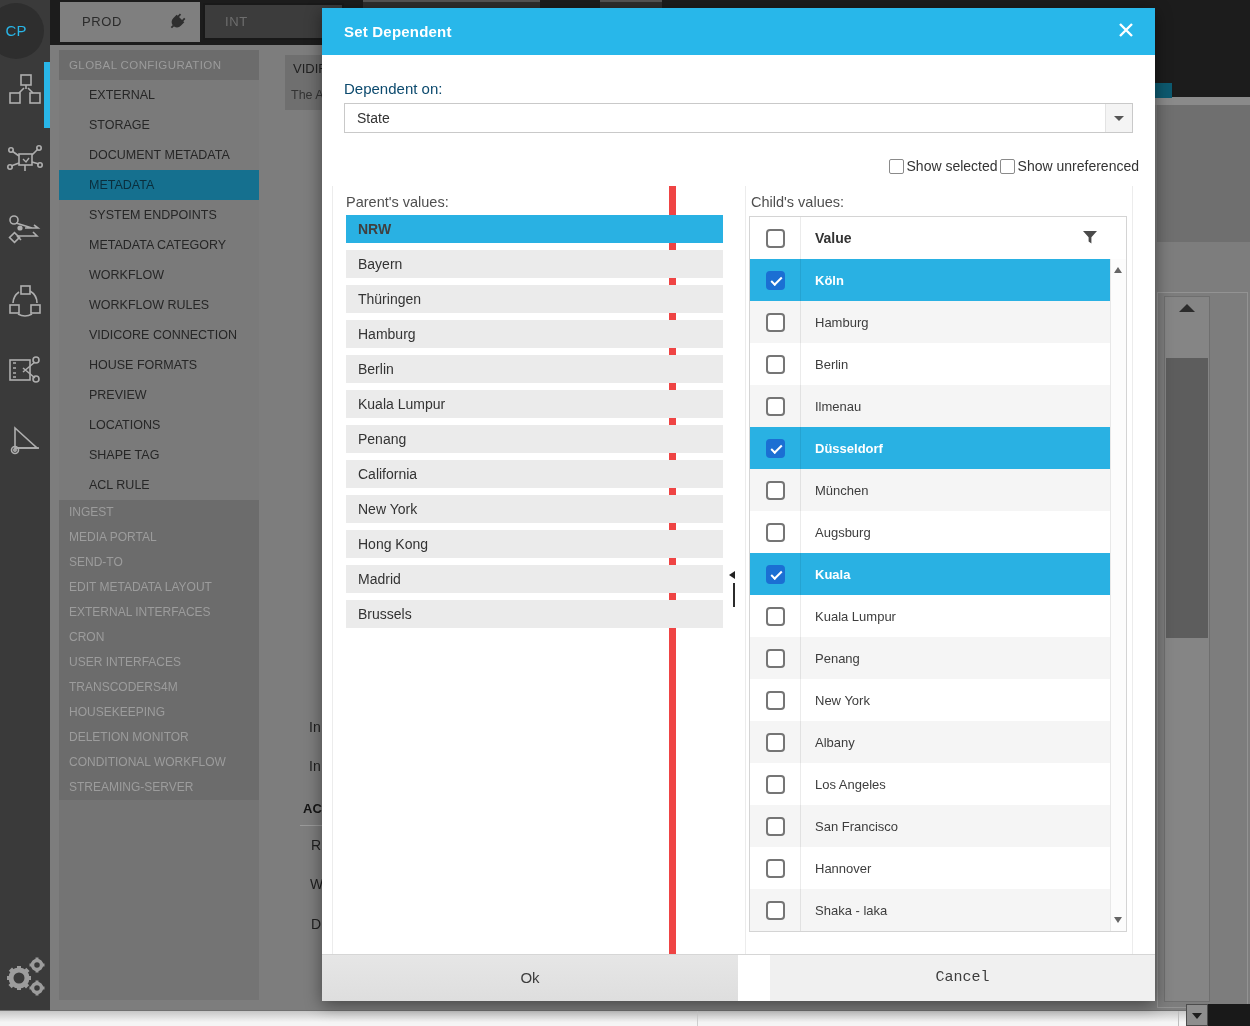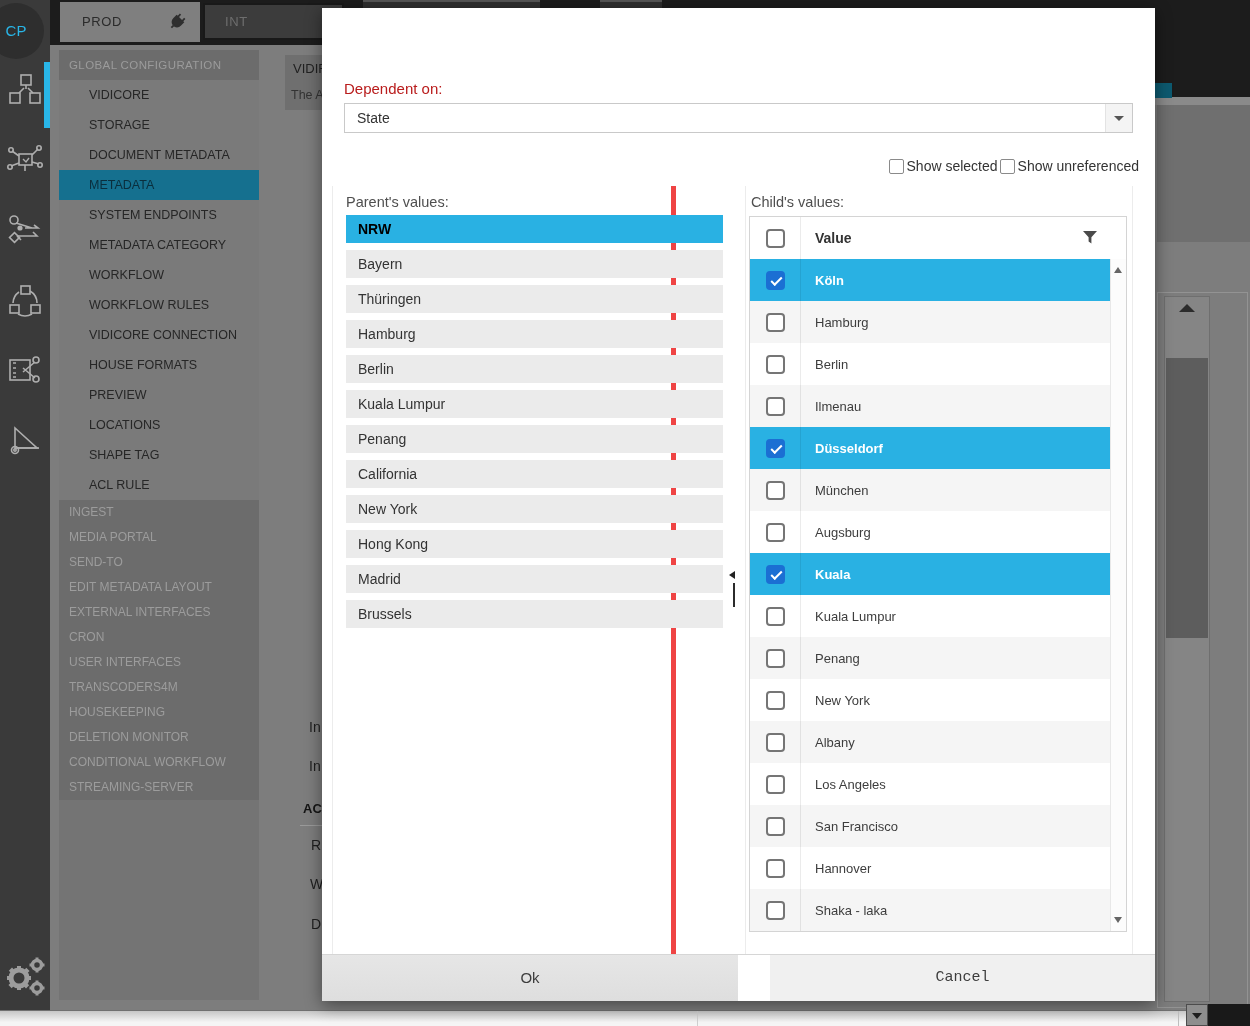--- a/index.html
+++ b/index.html
@@ -68,36 +68,36 @@
   .strip-sep2{position:absolute;left:1178px;top:1011px;width:1px;height:15px;background:#bdbdbd;}
 
   
   .modal{position:absolute;left:322px;top:8px;width:833px;height:993px;background:#fff;
     box-shadow:0 4px 16px rgba(0,0,0,.45);z-index:10;}
   .m-header{position:absolute;left:0;top:0;right:0;height:47px;background:#28b7ea;}
   .m-title{position:absolute;left:22px;top:0;line-height:47px;color:#fff;font-size:15px;font-weight:600;letter-spacing:.2px;}
   .m-close{position:absolute;right:18px;top:15px;width:18px;height:18px;cursor:pointer;}
   .m-close svg{width:14px;height:14px;stroke:#fff;stroke-width:2.4;}
 
-  .dep-label{position:absolute;left:22px;top:72px;font-size:15px;color:#b91c1c;}
+  .dep-label{position:absolute;left:22px;top:72px;font-size:15px;color:#0c4a6e;}
   .dep-select{position:absolute;left:22px;top:95px;right:22px;height:30px;border:1px solid #c9c9c9;box-sizing:border-box;background:#fff;cursor:pointer;}
   .dep-value{position:absolute;left:12px;top:0;line-height:28px;font-size:14px;color:#333;}
   .dep-arrow{position:absolute;right:0;top:0;bottom:0;width:26px;background:#f4f4f4;border-left:1px solid #e3e3e3;}
   .dep-arrow span{position:absolute;left:8px;top:12px;width:0;height:0;border-left:5px solid transparent;border-right:5px solid transparent;border-top:5px solid #555;}
 
   .checks{position:absolute;top:149px;right:16px;height:18px;display:flex;align-items:center;font-size:14px;color:#333;}
   .cbx{display:inline-block;width:15px;height:15px;border:1px solid #8a8a8a;border-radius:2px;background:#fff;margin-right:3px;box-sizing:border-box;cursor:pointer;}
   .checks .grp2{margin-left:2px;}
 
-  .left-col{position:absolute;left:10px;top:178px;width:344px;bottom:46px;border-left:1px solid #ececec;border-right:5px solid #ef4444;box-sizing:border-box;}
+  .left-col{position:absolute;left:10px;top:178px;width:344px;bottom:46px;border-left:1px solid #ececec;border-right:7px solid #ef4444;box-sizing:border-box;}
   .zone-label{padding:8px 0 0 13px;font-size:14.5px;color:#4f4f4f;}
   .plist{margin-top:5px;padding-left:13px;}
   .pitem{width:377px;height:28px;line-height:28px;margin-bottom:7px;background:#ebebeb;
     font-size:14px;color:#333;padding-left:12px;box-sizing:border-box;cursor:pointer;}
-  .pitem.psel{background:#29b1e3;color:#000000;font-weight:600;}
+  .pitem.psel{background:#29b1e3;color:#404040;font-weight:600;}
 
   .split-arrow{position:absolute;left:407px;top:563px;width:0;height:0;
     border-top:4px solid transparent;border-bottom:4px solid transparent;border-right:6px solid #222;}
   .split-bar{position:absolute;left:411px;top:575px;width:2px;height:24px;background:#2b2b2b;cursor:col-resize;}
 
   .right-col{position:absolute;left:423px;top:178px;width:388px;bottom:46px;border-left:1px solid #ececec;border-right:1px solid #ececec;box-sizing:border-box;}
   .right-col .zone-label{padding-left:5px;}
 
   .ctable{position:absolute;left:427px;top:208px;width:378px;height:716px;border:1px solid #d4d4d4;box-sizing:border-box;background:#fff;}
   .thead{position:absolute;left:0;top:0;right:0;height:42px;display:flex;align-items:center;border-bottom:7px solid #14532d;background:#fff;}
@@ -230,21 +230,21 @@
             <rect x="31.5" y="48" width="3" height="3.5"></rect>
           <rect x="25.5" y="42.5" width="3.5" height="3"></rect>
             <rect x="37" y="42.5" width="3.5" height="3"></rect>
           </g>
       </svg>
     </div>
   </div>
 
   <div class="nav-panel">
       <div class="nav-header">GLOBAL CONFIGURATION</div>
-      <div class="nav-item g0">VIDICORE</div>
+      <div class="nav-item g0">EXTERNAL</div>
       <div class="nav-item g0">STORAGE</div>
       <div class="nav-item g0">DOCUMENT METADATA</div>
       <div class="nav-item g0 sel">METADATA</div>
       <div class="nav-item g0">SYSTEM ENDPOINTS</div>
       <div class="nav-item g0">METADATA CATEGORY</div>
       <div class="nav-item g0">WORKFLOW</div>
       <div class="nav-item g0">WORKFLOW RULES</div>
       <div class="nav-item g0">VIDICORE CONNECTION</div>
       <div class="nav-item g0">HOUSE FORMATS</div>
       <div class="nav-item g0">PREVIEW</div>
@@ -287,20 +287,28 @@
   <div class="bg-scroll-downbtn">
       <span></span>
     </div>
   <div class="corner-black"></div>
 
   <div class="bottom-strip"></div>
   <div class="strip-sep1"></div>
   <div class="strip-sep2"></div>
 
   <div class="modal">
+    <div class="m-header">
+      <span class="m-title">Set Dependent</span>
+      <span class="m-close">
+        <svg viewBox="0 0 14 14">
+            <path d="M1 1 L13 13 M13 1 L1 13"></path>
+          </svg>
+      </span>
+    </div>
 
     <div class="dep-label">Dependent on:</div>
     <div class="dep-select">
       <span class="dep-value">State</span>
       <span class="dep-arrow">
           <span></span>
         </span>
     </div>
 
     <div class="checks">

